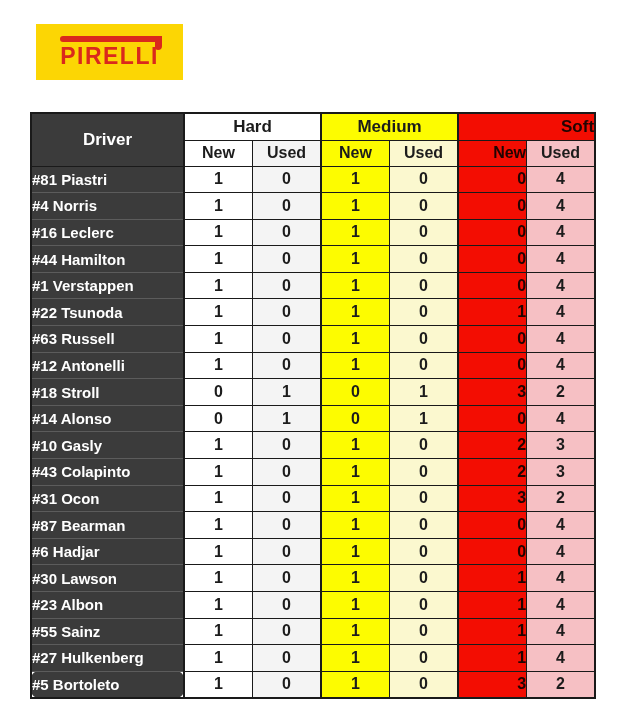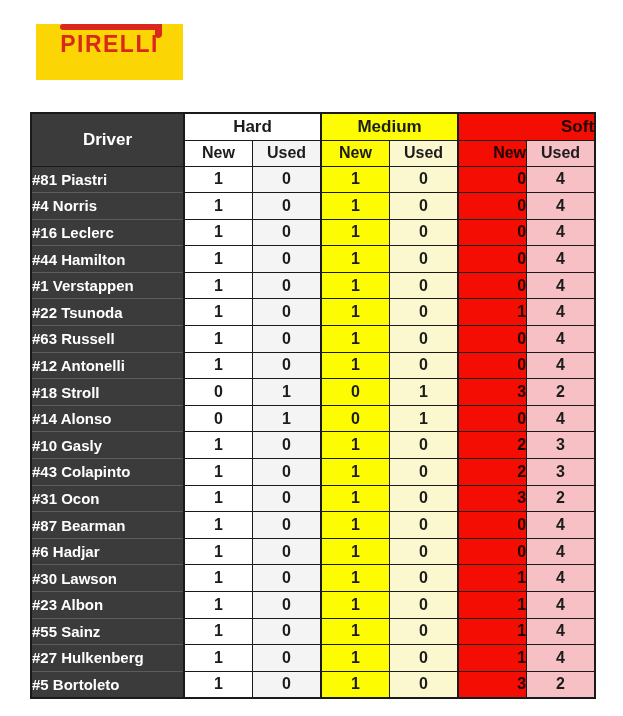--- a/index.html
+++ b/index.html
@@ -30,20 +30,21 @@
   .header {
     display: flex;
     align-items: center;
     padding: 24px 0 0 36px;
   }
   .logo {
     width: 147px;
     height: 56px;
     background: var(--logo-yellow);
     display: flex;
+    align-items: center;
     justify-content: center;
     flex: 0 0 auto;
   }
   .logo-inner { position: relative; display: inline-block; }
   .logo-bar {
     position: relative;
     height: 6px;
     width: 103%;
     background: var(--logo-red);
     border-radius: 3px 0 0 3px;
@@ -116,21 +117,21 @@
   tbody td { height: 26.6px; font-size: 16px; font-weight: 600; }
   .cell-driver {
     background: var(--driver-bg);
     color: #ffffff;
     text-align: left;
     font-size: 15px;
     font-weight: 700;
     border-top-color: #5C5C5C;
     border-bottom-color: #5C5C5C;
   }
-  tbody tr:last-child .cell-driver { border-bottom-color: var(--border); }
+  tbody tr:last-child .cell-driver { border-bottom-color: var(--border); border-radius: 8px; }
   .col-hard-new    { background: var(--hard-new-bg); }
   .col-hard-used   { background: var(--hard-used-bg); }
   .col-medium-new  { background: var(--medium-new-bg); }
   .col-medium-used { background: var(--medium-used-bg); }
   .col-soft-new    { background: var(--soft-new-bg); color: #200402; }
   .col-soft-used   { background: var(--soft-used-bg); }
 
   
   .th-hard, .sub-hard-new, .col-hard-new       { border-left-width: 2px; }
   .th-medium, .sub-medium-new, .col-medium-new { border-left-width: 2px; }

